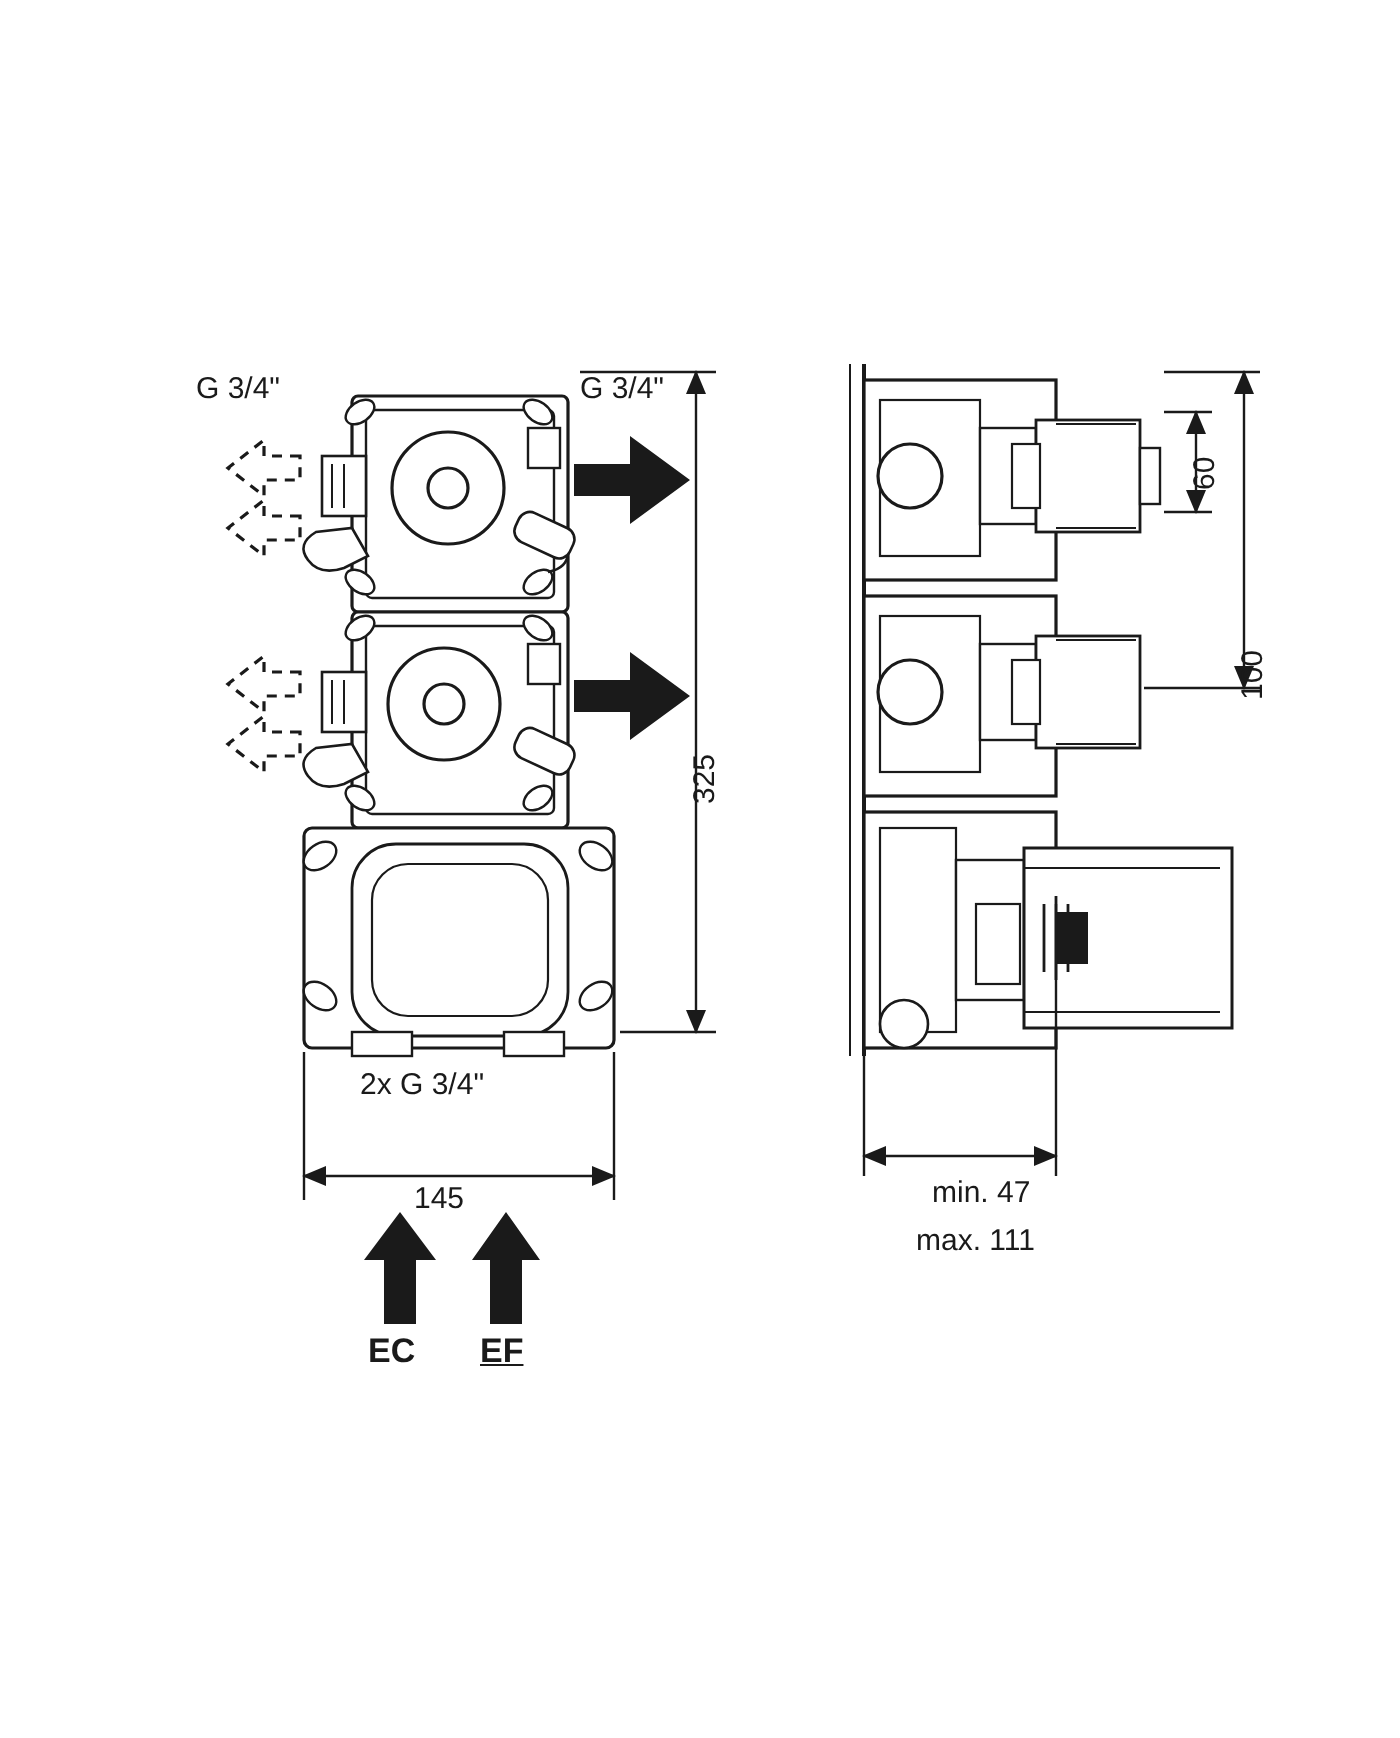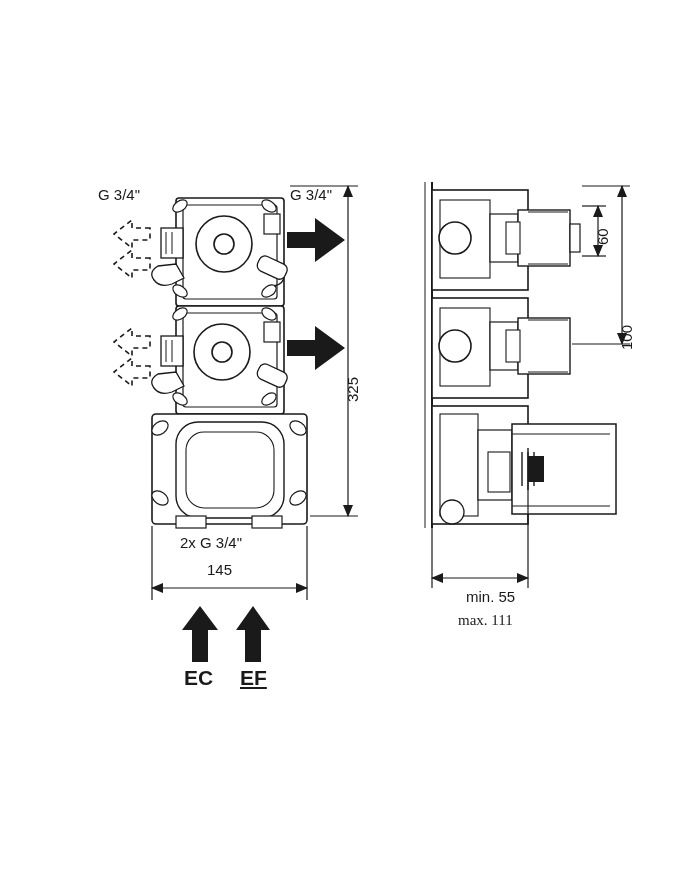--- a/index.html
+++ b/index.html
@@ -1,20 +1,20 @@
 <!DOCTYPE html>
 <html><head>
 <meta charset="utf-8">
 <style>
   html,body{margin:0;padding:0;}
   body{width:700px;height:869px;background:#ffffff;font-family:"Liberation Sans",sans-serif;overflow:hidden;}
   #stage{position:relative;width:700px;height:869px;}
   .lbl{position:absolute;color:#1a1a1a;white-space:nowrap;}
   .lbl-plain{font-size:15px;}
-  .lbl-bold{font-size:21px;font-weight:bold;}
+  .lbl-bold{font-size:17px;font-weight:bold;}
   .vert{transform:rotate(-90deg);transform-origin:0 0;}
   svg{position:absolute;left:0;top:0;}
 </style>
 </head>
 <body>
 
 <div id="stage">
 
   <svg width="700" height="869" viewBox="0 0 700 869">
     <defs>
@@ -174,23 +174,23 @@
         <line x1="432" y1="578" x2="528" y2="578" marker-start="url(#arrStart)" marker-end="url(#arrEnd)"></line>
       </g>
     </g>
   </svg>
 
   <div class="lbl lbl-plain" style="left:98px;top:186px;">G 3/4"</div>
   <div class="lbl lbl-plain" style="left:290px;top:186px;">G 3/4"</div>
   <div class="lbl lbl-plain" style="left:180px;top:534px;">2x G 3/4"</div>
 
   <div class="lbl lbl-plain vert" style="left:344px;top:402px;">325</div>
-  <div class="lbl lbl-plain" style="left:207px;top:561px;">145</div>
+  <div class="lbl lbl-plain" style="left:207px;top:591px;">145</div>
 
   <div class="lbl lbl-plain vert" style="left:594px;top:245px;">60</div>
   <div class="lbl lbl-plain vert" style="left:618px;top:350px;">100</div>
 
-  <div class="lbl lbl-plain" style="left:466px;top:588px;">min. 55</div>
-  <div class="lbl lbl-plain" style="left:458px;top:612px;font-family:Liberation Serif, serif;">max. 111</div>
+  <div class="lbl lbl-plain" style="left:466px;top:588px;">min. 47</div>
+  <div class="lbl lbl-plain" style="left:458px;top:612px;">max. 111</div>
 
   <div class="lbl lbl-bold" style="left:184px;top:666px;">EC</div>
   <div class="lbl lbl-bold" style="left:240px;top:666px;text-decoration:underline;">EF</div>
 </div>
 
 </body></html>

